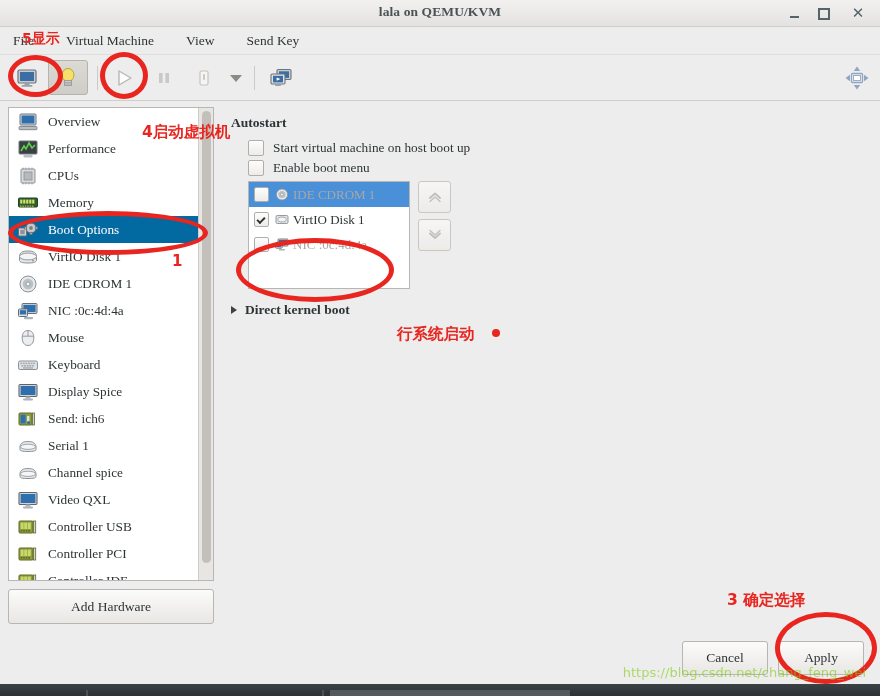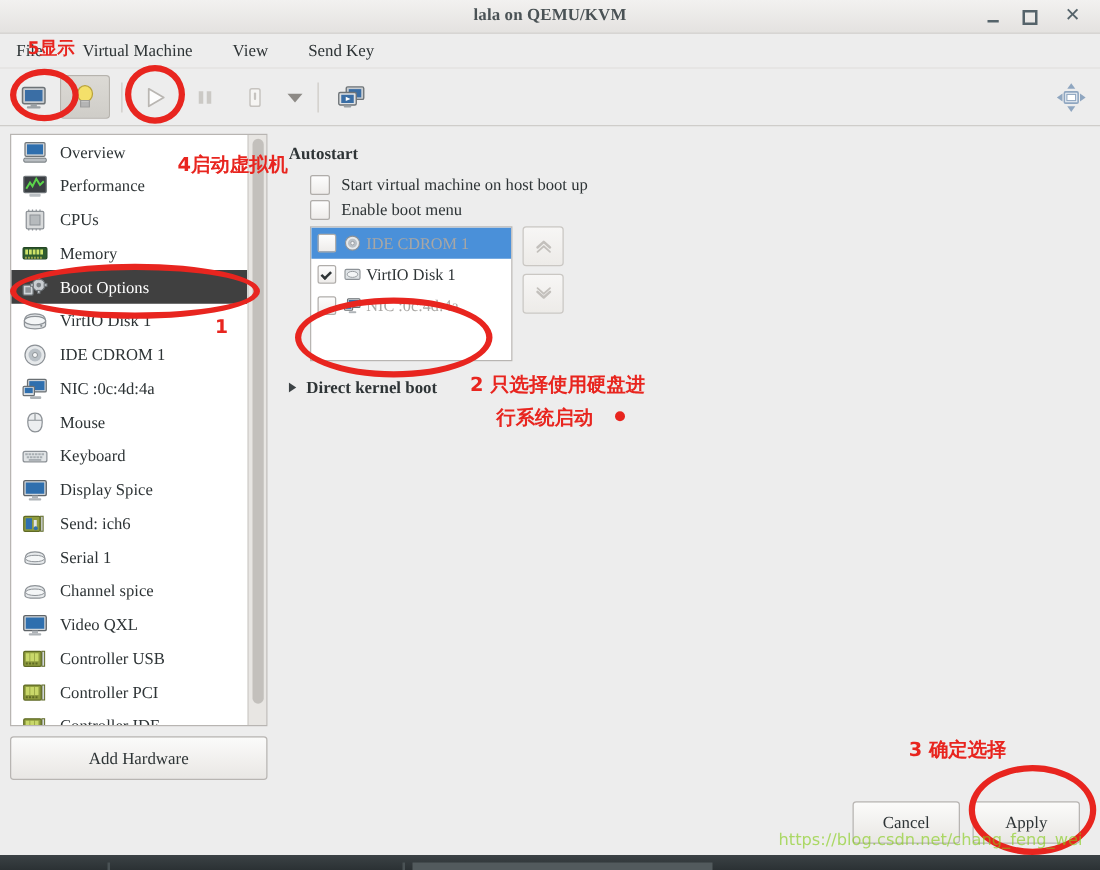--- a/index.html
+++ b/index.html
@@ -75,21 +75,21 @@
     flex:1;min-height:0;background:#ffffff;
     border:1px solid #b8b5b2;
     display:flex;overflow:hidden;position:relative;
   }
   #hwlist{flex:1;overflow:hidden;}
   .hw-item{
     height:27px;display:flex;align-items:center;
     padding-left:8px;font-size:13.3px;color:#2e3436;
     white-space:nowrap;
   }
-  .hw-item.selected{background:#404040;color:#ffffff;text-align:right;}
+  .hw-item.selected{background:#0369a1;color:#ffffff;text-align:right;}
   .hw-icon{width:22px;height:20px;margin-right:9px;flex:0 0 auto;position:relative;}
   
   #hw-scroll{
     width:15px;background:#e8e6e3;border-left:1px solid #cfcdca;
     padding:3px 3px;box-sizing:border-box;
   }
   #hw-thumb{width:9px;height:97%;background:#c3c0bc;border-radius:5px;}
   #add-hw-btn{
     margin-top:8px;margin-bottom:8px;height:33px;
     background:linear-gradient(#fbfbfa,#e9e7e4);
@@ -627,21 +627,20 @@
 <div id="overlay">
   <div class="ellipse" style="left:8px;top:55px;width:55px;height:42px;"></div>
   <div class="ellipse" style="left:100px;top:52px;width:48px;height:47px;"></div>
   <div class="ellipse" style="left:8px;top:211px;width:200px;height:44px;"></div>
   <div class="ellipse" style="left:236px;top:238px;width:158px;height:64px;"></div>
   <div class="ellipse" style="left:775px;top:612px;width:102px;height:72px;"></div>
 
   <div class="anno-text" style="left:246px;top:250px;font-size:0px;"></div>
 
   <div class="anno-text" style="left:172px;top:252px;font-size:15px;">1</div>
-  <div class="anno-text" style="left:376px;top:298px;font-size:15.5px;">2 只选择使用硬盘进</div>
   <div class="anno-text" style="left:397px;top:324px;font-size:15.5px;">行系统启动</div>
   <div class="reddot" style="left:492px;top:329px;"></div>
   <div class="anno-text" style="left:727px;top:590px;font-size:15.5px;">3 确定选择</div>
   <div class="anno-text" style="left:142px;top:90px;font-size:15.5px;margin-top:32px;">4启动虚拟机</div>
   <div class="anno-text" style="left:22px;top:30px;font-size:14px;">5显示</div>
 
   <div id="watermark">https://blog.csdn.net/chang_feng_wei</div>
 </div>
 
 </body></html>

